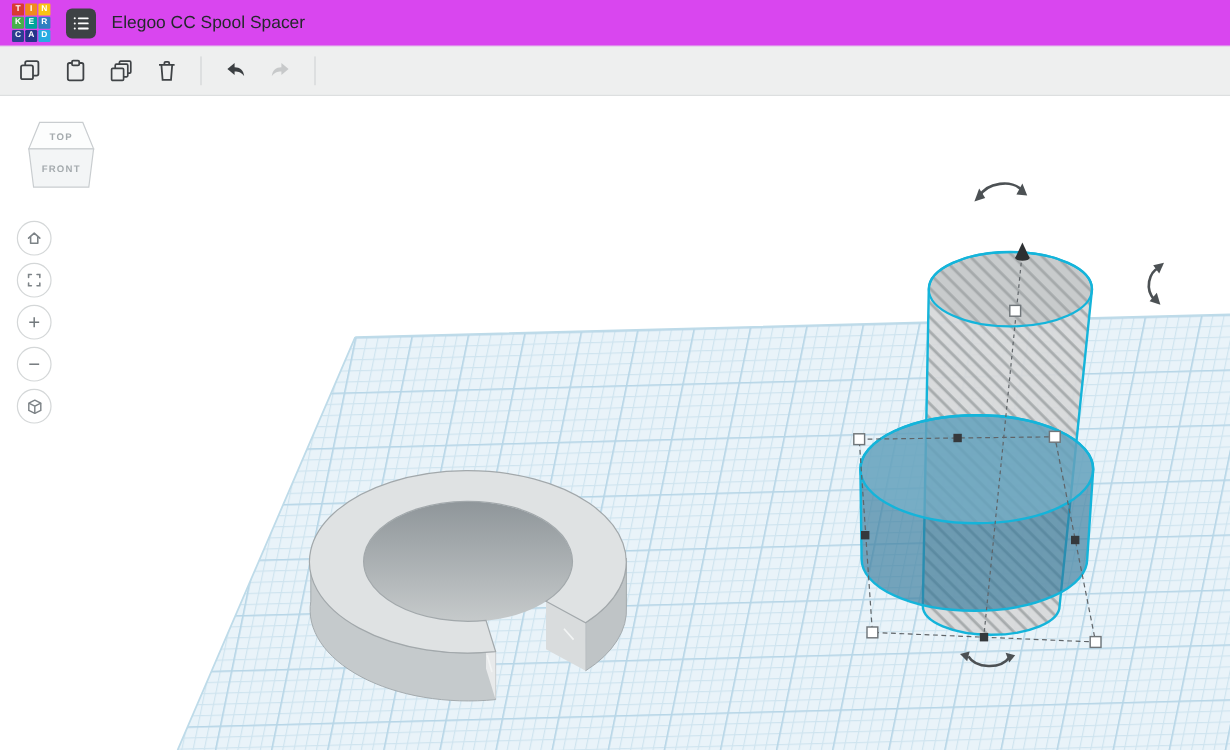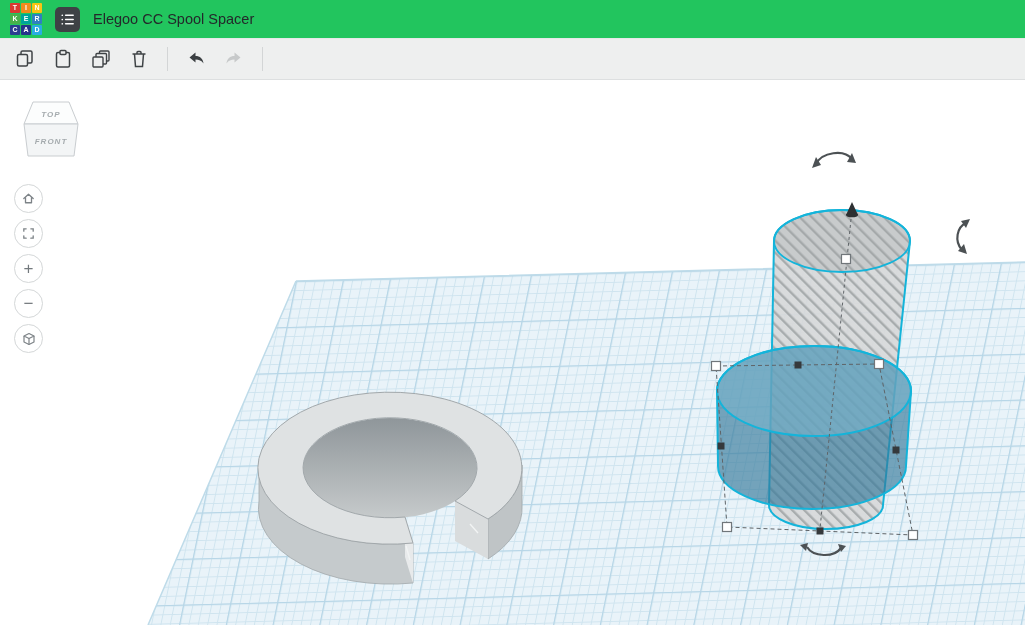--- a/index.html
+++ b/index.html
@@ -6,21 +6,21 @@
   body{
     width:1025px;height:625px;overflow:hidden;position:relative;
     background:#ffffff;font-family:"Liberation Sans",sans-serif;
     -webkit-font-smoothing:antialiased;
   }
   
   .scene{position:absolute;left:0;top:0;z-index:0;}
 
   
   .titlebar{
-    position:absolute;top:0;left:0;right:0;height:38px;background:#22c55e;
+    position:absolute;top:0;left:0;right:0;height:38px;background:#d946ef;
     border-bottom:1px solid #e6e8e9;display:flex;align-items:center;gap:13px;
     padding:0 10px;z-index:10;
   }
   .logo{display:grid;grid-template-columns:repeat(3,10px);grid-auto-rows:10px;gap:1px;cursor:pointer;}
   .logo-tile{
     color:#fff;font-size:7px;font-weight:bold;line-height:10px;text-align:center;
     border-radius:1px;display:flex;align-items:center;justify-content:center;
   }
   .props-btn{
     width:25px;height:25px;border-radius:5px;background:#3e4245;
@@ -31,21 +31,21 @@
   
   .toolbar{
     position:absolute;top:39px;left:0;right:0;height:40px;background:#eeefef;
     border-bottom:1px solid #dddfe0;display:flex;align-items:center;
     padding:0 6px;z-index:10;
   }
   .tbtn{width:38px;height:32px;display:flex;align-items:center;justify-content:center;border-radius:3px;cursor:pointer;}
   .tb-divider{width:1px;height:24px;background:#d3d5d6;margin:0 9px;}
 
   
-  .viewcube{position:absolute;left:14px;top:94px;z-index:5;cursor:pointer;font-style:italic;}
+  .viewcube{position:absolute;left:14px;top:94px;z-index:5;cursor:pointer;}
   .navcol{position:absolute;left:14px;top:184px;z-index:5;display:flex;flex-direction:column;gap:6px;}
   .navbtn{
     width:29px;height:29px;border:1px solid #d4d7d8;border-radius:50%;background:#fff;
     display:flex;align-items:center;justify-content:center;color:#73797d;
     font-size:17px;line-height:1;cursor:pointer;box-sizing:border-box;user-select:none;
   }
 </style>
 </head>
 <body>
 

